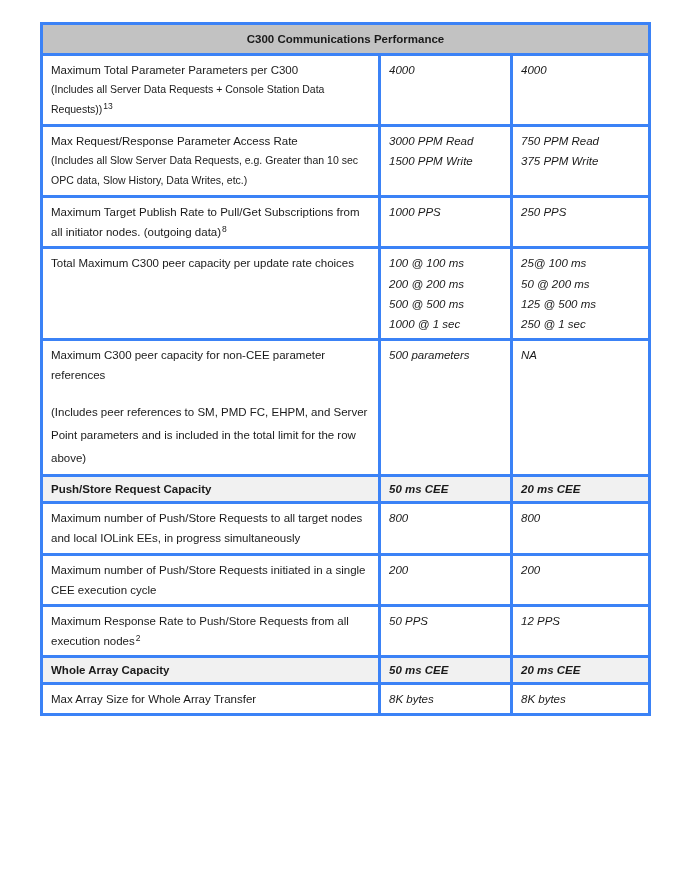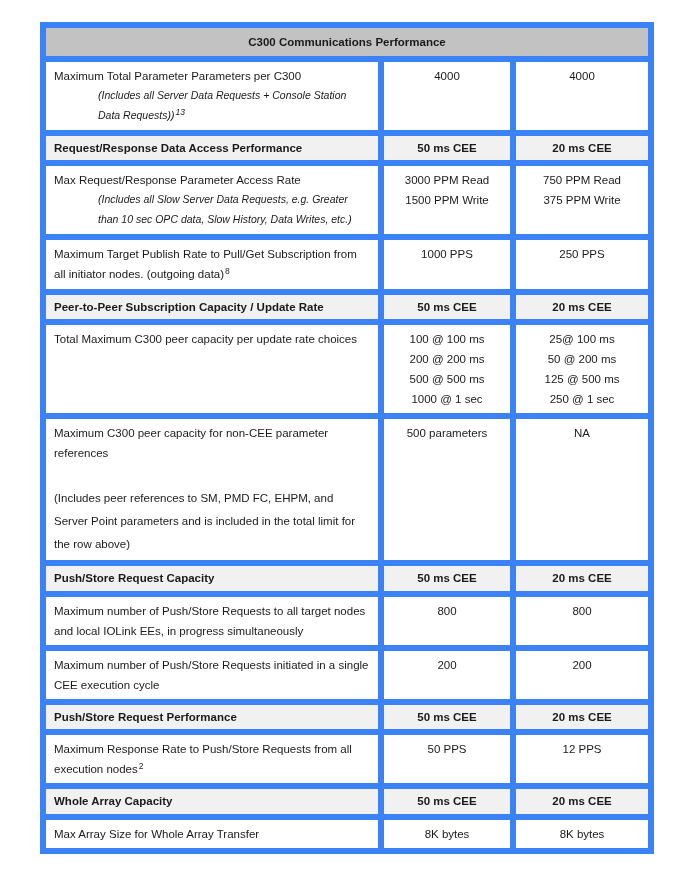--- a/index.html
+++ b/index.html
@@ -18,51 +18,49 @@
     height: 870px;
     padding: 22px 36px 0 40px;
   }
   table.spec-table {
     border-collapse: collapse;
     table-layout: fixed;
     width: 608px;
     border: 2px solid #3c3c3c;
   }
   table.spec-table td {
-    border: 6px solid #3b82f6;
+    border: 3px solid #3b82f6;
     padding: 4px 8px;
     vertical-align: top;
     font-size: 11.5px;
     line-height: 1.75;
   }
   td.title-cell {
     background: #c2c2c2;
     text-align: center;
     font-weight: bold;
     font-size: 12px;
     padding: 4px 8px;
     line-height: 1.4;
   }
   tr.section-row td {
     background: #f1f1f1;
     font-weight: bold;
     padding-top: 2px;
     padding-bottom: 2px;
   }
   td.value-cell {
-    text-align: center;
+    font-style: italic;
   }
   .note {
-    font-style: italic;
     font-size: 10.5px;
     line-height: 1.9;
-    margin-left: 44px;
   }
   .detail {
-    margin-top: 24px;
+    margin-top: 16px;
     line-height: 2.0;
   }
   .sup {
     font-size: 8.5px;
     position: relative;
     top: -4px;
     margin-left: 1px;
   }
 </style>
 </head>
@@ -82,56 +80,38 @@
 
     <tr class="data-row">
           <td class="label-cell"><span>Maximum Total Parameter Parameters per C300</span><div class="note"><span>(Includes all Server Data Requests + Console Station Data Requests))</span><span class="sup">13</span></div></td>
           <td class="value-cell">
             <div>4000</div>
           </td>
           <td class="value-cell">
             <div>4000</div>
           </td>
         </tr>
-        <tr class="section-row">
-          <td class="label-cell"><span>Request/Response Data Access Performance</span></td>
-          <td class="value-cell">
-            <div>50 ms CEE</div>
-          </td>
-          <td class="value-cell">
-            <div>20 ms CEE</div>
-          </td>
-        </tr>
         <tr class="data-row">
           <td class="label-cell"><span>Max Request/Response Parameter Access Rate</span><div class="note"><span>(Includes all Slow Server Data Requests, e.g. Greater than 10 sec OPC data, Slow History, Data Writes, etc.)</span></div></td>
           <td class="value-cell">
             <div>3000 PPM Read</div>
             <div>1500 PPM Write</div>
           </td>
           <td class="value-cell">
             <div>750 PPM Read</div>
             <div>375 PPM Write</div>
           </td>
         </tr>
         <tr class="data-row">
-          <td class="label-cell"><span>Maximum Target Publish Rate to Pull/Get Subscription from all initiator nodes. (outgoing data)</span><span class="sup">8</span></td>
+          <td class="label-cell"><span>Maximum Target Publish Rate to Pull/Get Subscriptions from all initiator nodes. (outgoing data)</span><span class="sup">8</span></td>
           <td class="value-cell">
             <div>1000 PPS</div>
           </td>
           <td class="value-cell">
             <div>250 PPS</div>
-          </td>
-        </tr>
-        <tr class="section-row">
-          <td class="label-cell"><span>Peer-to-Peer Subscription Capacity / Update Rate</span></td>
-          <td class="value-cell">
-            <div>50 ms CEE</div>
-          </td>
-          <td class="value-cell">
-            <div>20 ms CEE</div>
           </td>
         </tr>
         <tr class="data-row">
           <td class="label-cell"><span>Total Maximum C300 peer capacity per update rate choices</span></td>
           <td class="value-cell">
             <div>100 @ 100 ms</div>
             <div>200 @ 200 ms</div>
             <div>500 @ 500 ms</div>
             <div>1000 @ 1 sec</div>
           </td>
@@ -171,29 +151,20 @@
         </tr>
         <tr class="data-row">
           <td class="label-cell"><span>Maximum number of Push/Store Requests initiated in a single CEE execution cycle</span></td>
           <td class="value-cell">
             <div>200</div>
           </td>
           <td class="value-cell">
             <div>200</div>
           </td>
         </tr>
-        <tr class="section-row">
-          <td class="label-cell"><span>Push/Store Request Performance</span></td>
-          <td class="value-cell">
-            <div>50 ms CEE</div>
-          </td>
-          <td class="value-cell">
-            <div>20 ms CEE</div>
-          </td>
-        </tr>
         <tr class="data-row">
           <td class="label-cell"><span>Maximum Response Rate to Push/Store Requests from all execution nodes</span><span class="sup">2</span></td>
           <td class="value-cell">
             <div>50 PPS</div>
           </td>
           <td class="value-cell">
             <div>12 PPS</div>
           </td>
         </tr>
         <tr class="section-row">

